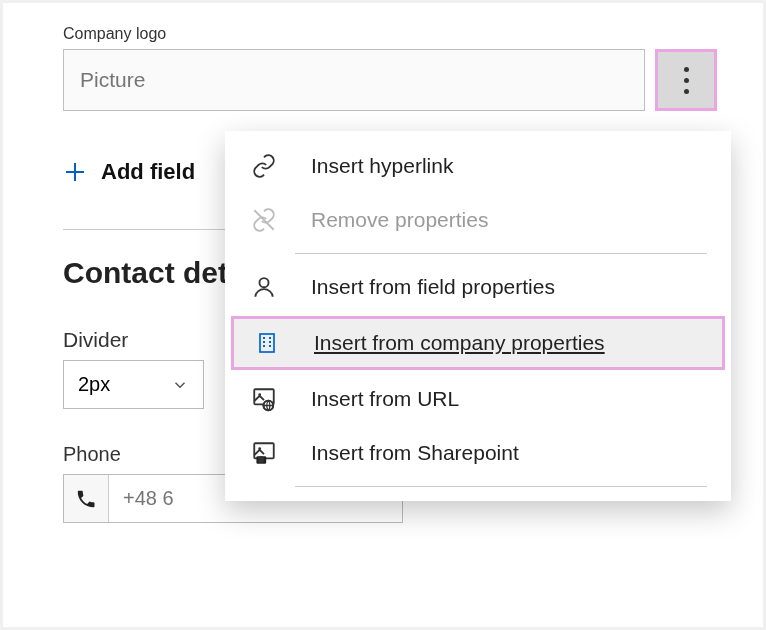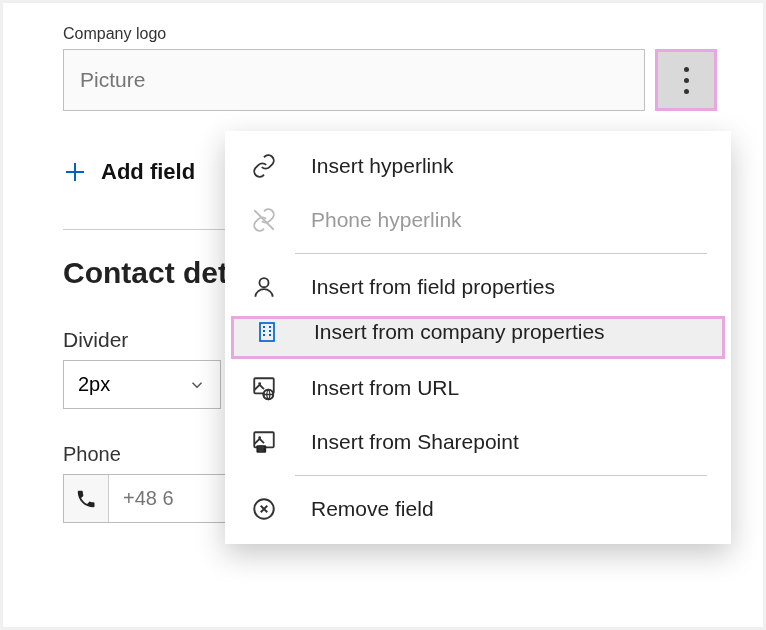--- a/index.html
+++ b/index.html
@@ -59,21 +59,21 @@
   .add-field svg { stroke:#0262c2; }
   .hr {
     border-top:1px solid #ccc;
     margin: 44px 0 26px 0;
   }
   .section-title {
     font-size: 30px; font-weight:700; color:#222;
   }
   .divider-label { font-size:21px; color:#333; margin-top: 38px; margin-bottom:8px;}
   .divider-select {
-    width: 158px;
+    width: 141px;
     border:1px solid #bbb;
     background:#fff;
     font-size:20px;
     padding: 12px 14px;
     display:flex;
     align-items:center;
     justify-content:space-between;
     cursor:pointer;
   }
   .phone-label { font-size:20px; color:#333; margin-top: 34px; margin-bottom:8px;}
@@ -103,21 +103,22 @@
     padding: 14px 26px 14px 24px;
     font-size: 21px;
     color:#222;
     cursor:pointer;
   }
   .menu-item.disabled { color:#9a9a9a; cursor:default;}
   .menu-item.highlight {
     border: 3px solid #e9a7e1;
     background:#efefef;
     margin: 2px 6px;
-    padding: 0 20px 11px 18px;
+    padding: 11px 20px 11px 18px;
+    text-decoration: underline;
   }
   .menu-sep { border-top:1px solid #ccc; margin: 6px 24px 6px 70px; }
   .mi-icon { width: 30px; height:26px; display:flex; align-items:center; justify-content:center; flex-shrink:0;}
 </style>
 </head>
 <body>
 
 <div class="field-label">Company logo</div>
 <div class="picture-row">
   <input class="picture-input" placeholder="Picture" style="">
@@ -171,21 +172,21 @@
   </div>
 
   <div class="menu-item disabled">
     <span class="mi-icon">
       <svg width="26" height="26" viewBox="0 0 24 24" fill="none" stroke="#bbb" stroke-width="1.7">
           <path d="M10 13a5 5 0 0 0 7 0l3-3a5 5 0 0 0-7-7l-1 1"></path>
           <path d="M14 11a5 5 0 0 0-7 0l-3 3a5 5 0 0 0 7 7l1-1"></path>
           <line x1="3" y1="3" x2="21" y2="21"></line>
         </svg>
     </span>
-    <span>Phone hyperlink</span>
+    <span>Remove properties</span>
   </div>
 
   <div class="menu-sep"></div>
 
   <div class="menu-item">
     <span class="mi-icon">
       <svg width="26" height="26" viewBox="0 0 24 24" fill="none" stroke="#333" stroke-width="1.7">
           <circle cx="12" cy="8" r="4.2"></circle>
           <path d="M4 21c0-4 4-7 8-7s8 3 8 7"></path>
         </svg>
@@ -237,24 +238,14 @@
           <path d="M3 14l5-5 4 4"></path>
           <rect x="5" y="15" width="9" height="7" rx="1" fill="#222" stroke="none"></rect>
           <text x="9.5" y="20.5" font-size="6" fill="#fff" text-anchor="middle" font-family="Arial" font-weight="bold">S</text>
         </svg>
     </span>
     <span>Insert from Sharepoint</span>
   </div>
 
   <div class="menu-sep"></div>
 
-  <div class="menu-item">
-    <span class="mi-icon">
-      <svg width="26" height="26" viewBox="0 0 24 24" fill="none" stroke="#333" stroke-width="1.8">
-          <circle cx="12" cy="12" r="9"></circle>
-          <line x1="9" y1="9" x2="15" y2="15"></line>
-          <line x1="15" y1="9" x2="9" y2="15"></line>
-        </svg>
-    </span>
-    <span>Remove field</span>
-  </div>
 
 </div>
 
 </body></html>

